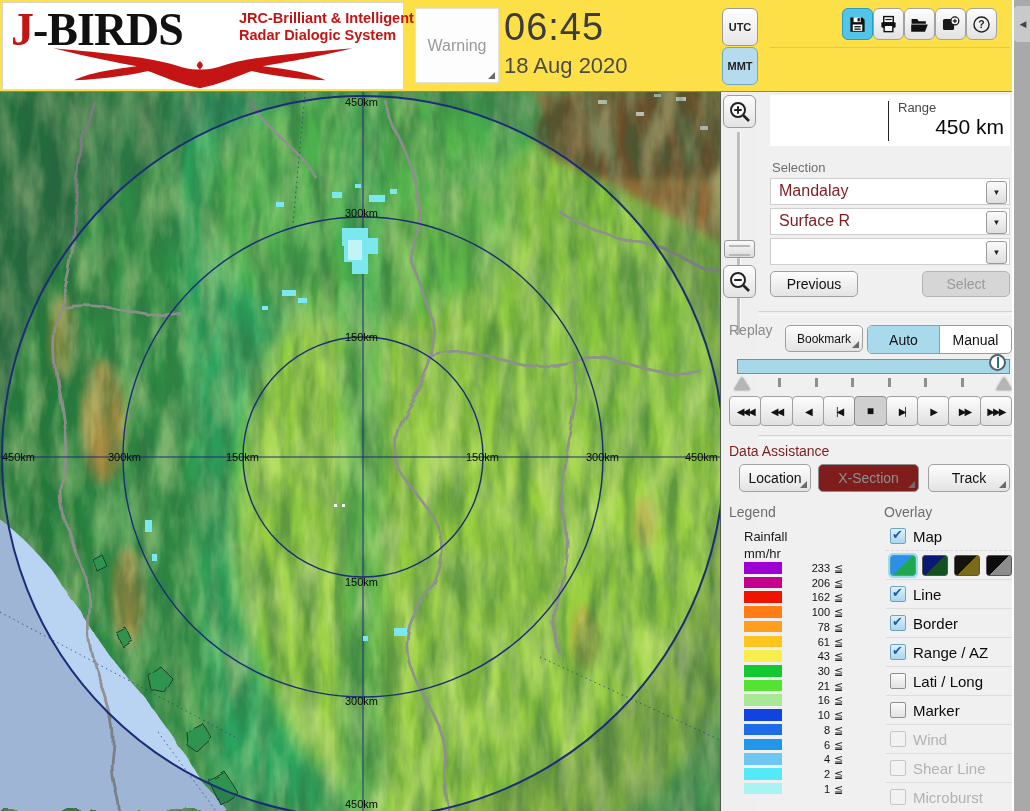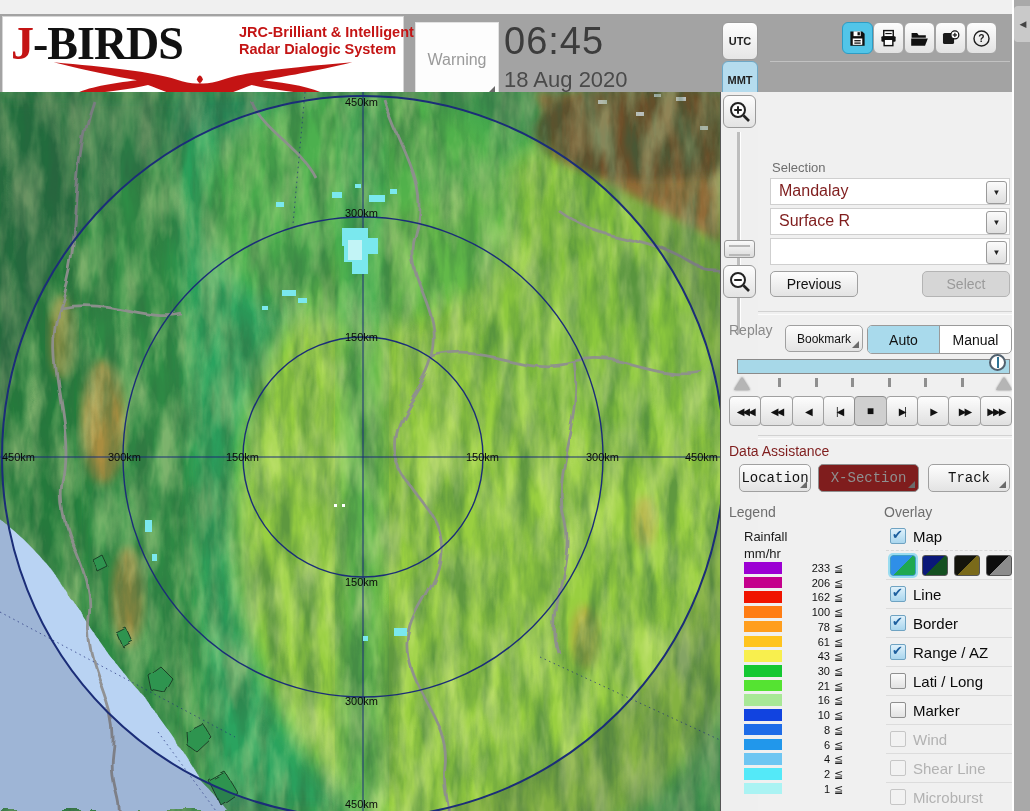--- a/index.html
+++ b/index.html
@@ -1,21 +1,21 @@
 <!DOCTYPE html>
 <html><head>
 <meta charset="utf-8">
 <style>
   html,body{margin:0;padding:0;background:#888;}
   .app{position:relative;width:1030px;height:811px;overflow:hidden;background:#f0f0f0;
        font-family:"Liberation Sans",sans-serif;-webkit-user-select:none;user-select:none;}
   .abs{position:absolute;}
 
   
-  .header{position:absolute;left:0;top:0;width:1030px;height:91px;background:#a3a3a3;border-bottom:6px solid #14b8a6;margin-top:14px;}
+  .header{position:absolute;left:0;top:0;width:1030px;height:91px;background:#fde047;border-bottom:6px solid #14b8a6;}
   .logo-box{position:absolute;left:2px;top:2px;width:400px;height:86px;background:#fff;border:1px solid #d6d6d6;}
   .logo-title{position:absolute;left:8px;top:0px;font-family:"Liberation Serif",serif;font-weight:bold;font-size:46px;letter-spacing:-1px;color:#111;}
   .logo-title .j{color:#c41414;}
   .logo-sub{position:absolute;left:236px;top:7px;color:#c41414;font-weight:bold;font-size:14.5px;line-height:17px;white-space:nowrap;}
   .eagle{position:absolute;left:6px;top:42px;}
   .warning-btn{position:absolute;left:415px;top:8px;width:82px;height:73px;background:#fdfdfd;border:1px solid #e2e2e2;
        color:#9a9a9a;font-size:16px;display:flex;align-items:center;justify-content:center;}
   .corner{position:relative;}
   .corner::after{content:"";position:absolute;right:3px;bottom:3px;width:0;height:0;
        border-left:7px solid transparent;border-bottom:7px solid #6a6a6a;}
@@ -72,21 +72,21 @@
   .rslider-handle::after{content:"";position:absolute;left:6px;top:1px;width:2px;height:11px;background:#2d7396;}
   .tickrow{position:absolute;left:-24px;top:284px;width:282px;height:14px;}
   .tick{position:absolute;top:2px;width:3px;height:9px;background:#8f8f8f;}
   .tri{position:absolute;top:1px;width:0;height:0;border-left:8px solid transparent;border-right:8px solid transparent;
        border-bottom:13px solid #b5b5b5;filter:drop-shadow(0 0 1px #777);}
   .playbar{position:absolute;left:-29px;top:304px;width:282px;height:30px;display:flex;gap:0px;}
   .pb{flex:1;margin-right:-1px;border:1px solid #a0a0a0;background:linear-gradient(#fdfdfd,#e0e0e0);
        display:flex;align-items:center;justify-content:center;font-size:10px;letter-spacing:-2px;color:#111;
        border-radius:4px;}
   .pb.pressed{background:#cfcfcf;border-color:#8f8f8f;font-size:12px;letter-spacing:0;}
-  .da-btn{position:absolute;height:28px;font-family:Liberation Mono, monospace;}
+  .da-btn{position:absolute;height:28px;}
 
   
   .legend-wrap{position:absolute;left:-22px;top:436px;width:160px;}
   .legend-title{font-size:13px;color:#1a1a1a;line-height:17px;margin-left:8px;}
   .lrow{display:flex;height:14.72px;}
   .lswatch{width:38px;height:11.5px;margin-left:8px;}
   .lval{width:40px;text-align:right;font-size:11px;color:#111;margin-left:8px;}
   .lsuf{font-size:11px;color:#222;margin-left:4px;}
 
   
@@ -325,20 +325,25 @@
       <svg width="24" height="24" viewBox="0 0 24 24">
           <circle cx="10" cy="10" r="7" fill="#fff" stroke="#222" stroke-width="2"></circle>
           <line x1="15.5" y1="15.5" x2="21" y2="21" stroke="#222" stroke-width="2.6"></line>
           <line x1="6.2" y1="10" x2="13.8" y2="10" stroke="#222" stroke-width="2"></line>
         </svg>
     </div>
   </div>
 
   <div class="panel">
 
+    <div class="range-box">
+      <div class="vline"></div>
+      <div class="range-label">Range</div>
+      <div class="range-value">450 km</div>
+    </div>
 
     <div class="sec-label abs" style="left:14px;top:68px;">Selection</div>
 
     <div class="combo" style="top:86px;">
       <span class="val">Mandalay</span>
       <span class="dd">▼</span>
     </div>
     <div class="combo" style="top:116px;">
       <span class="val">Surface R</span>
       <span class="dd">▼</span>

